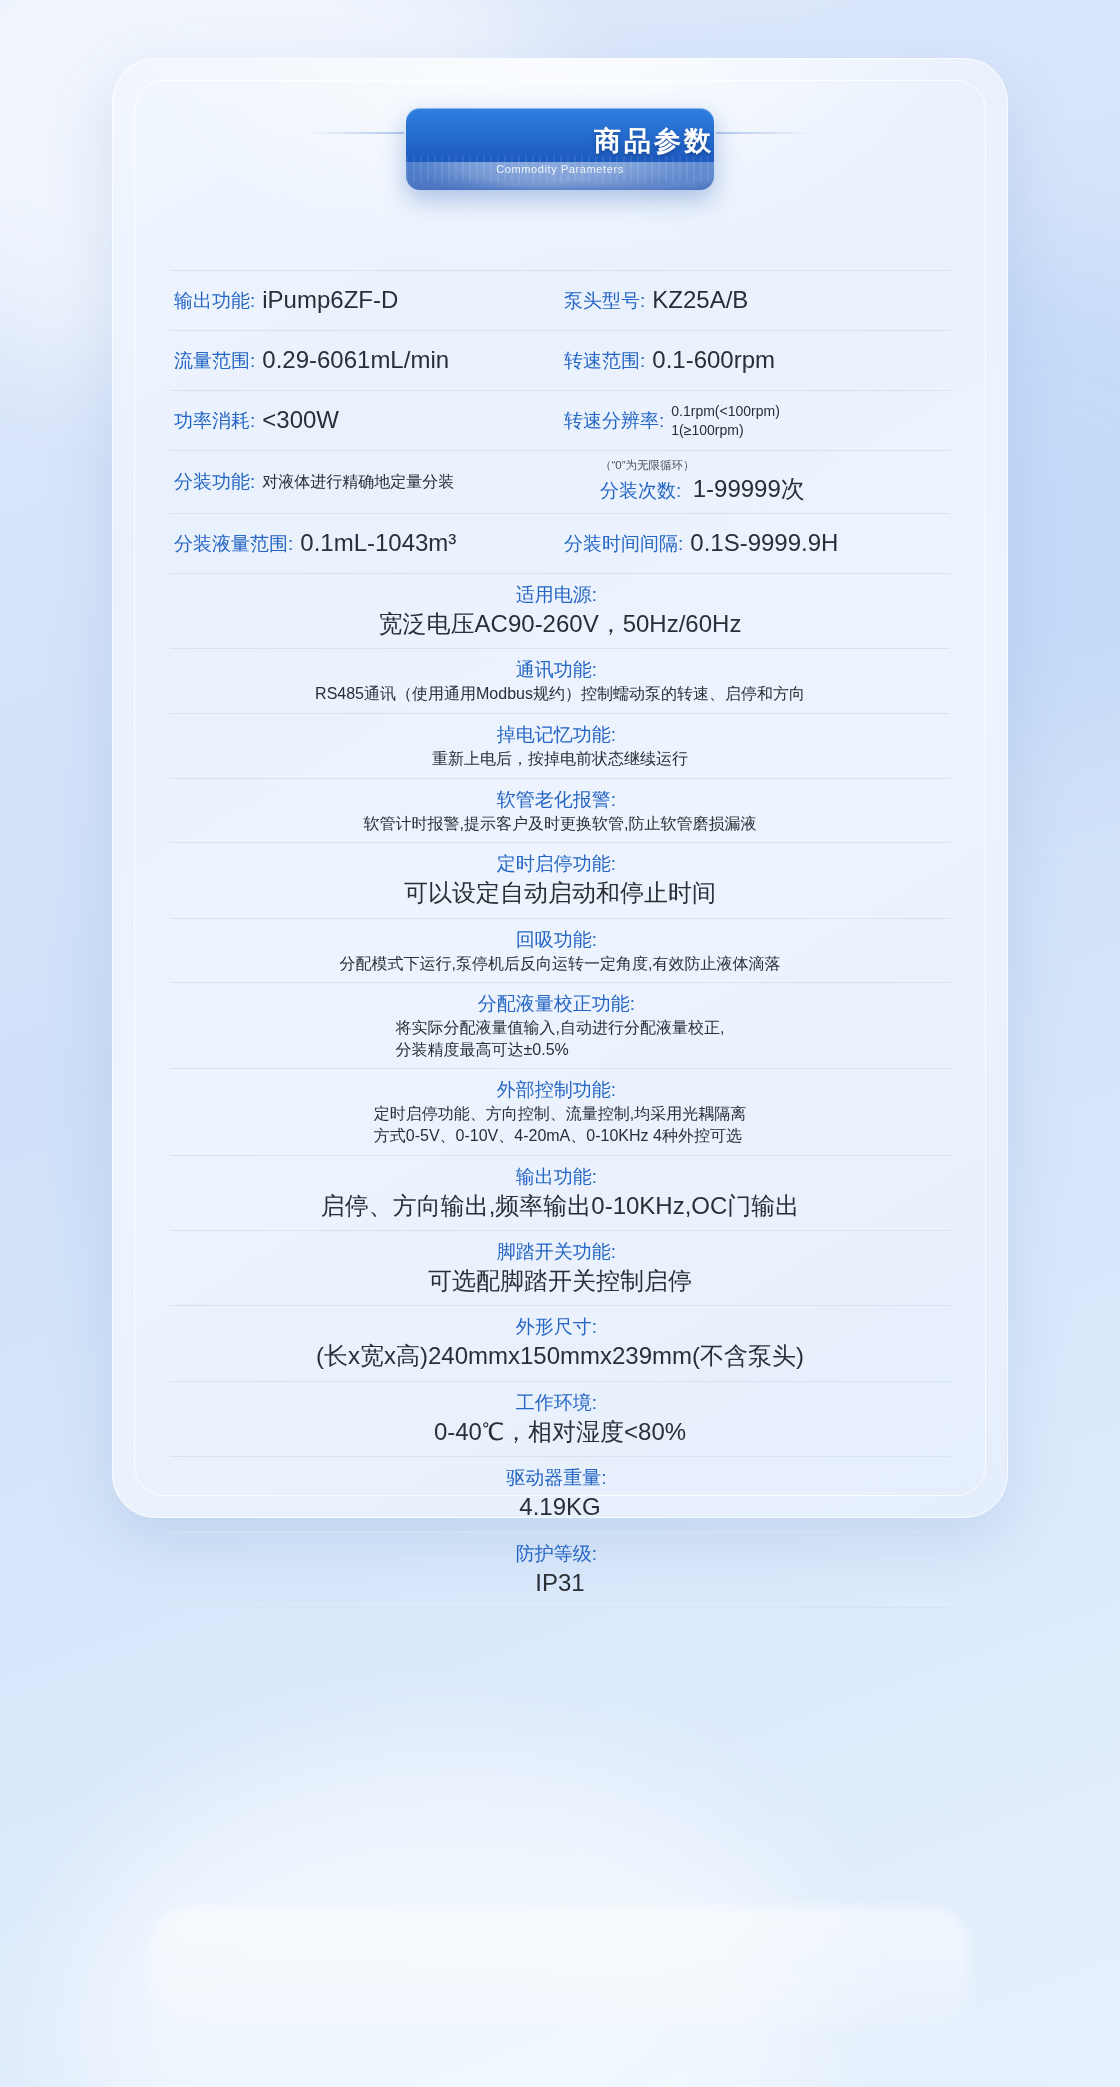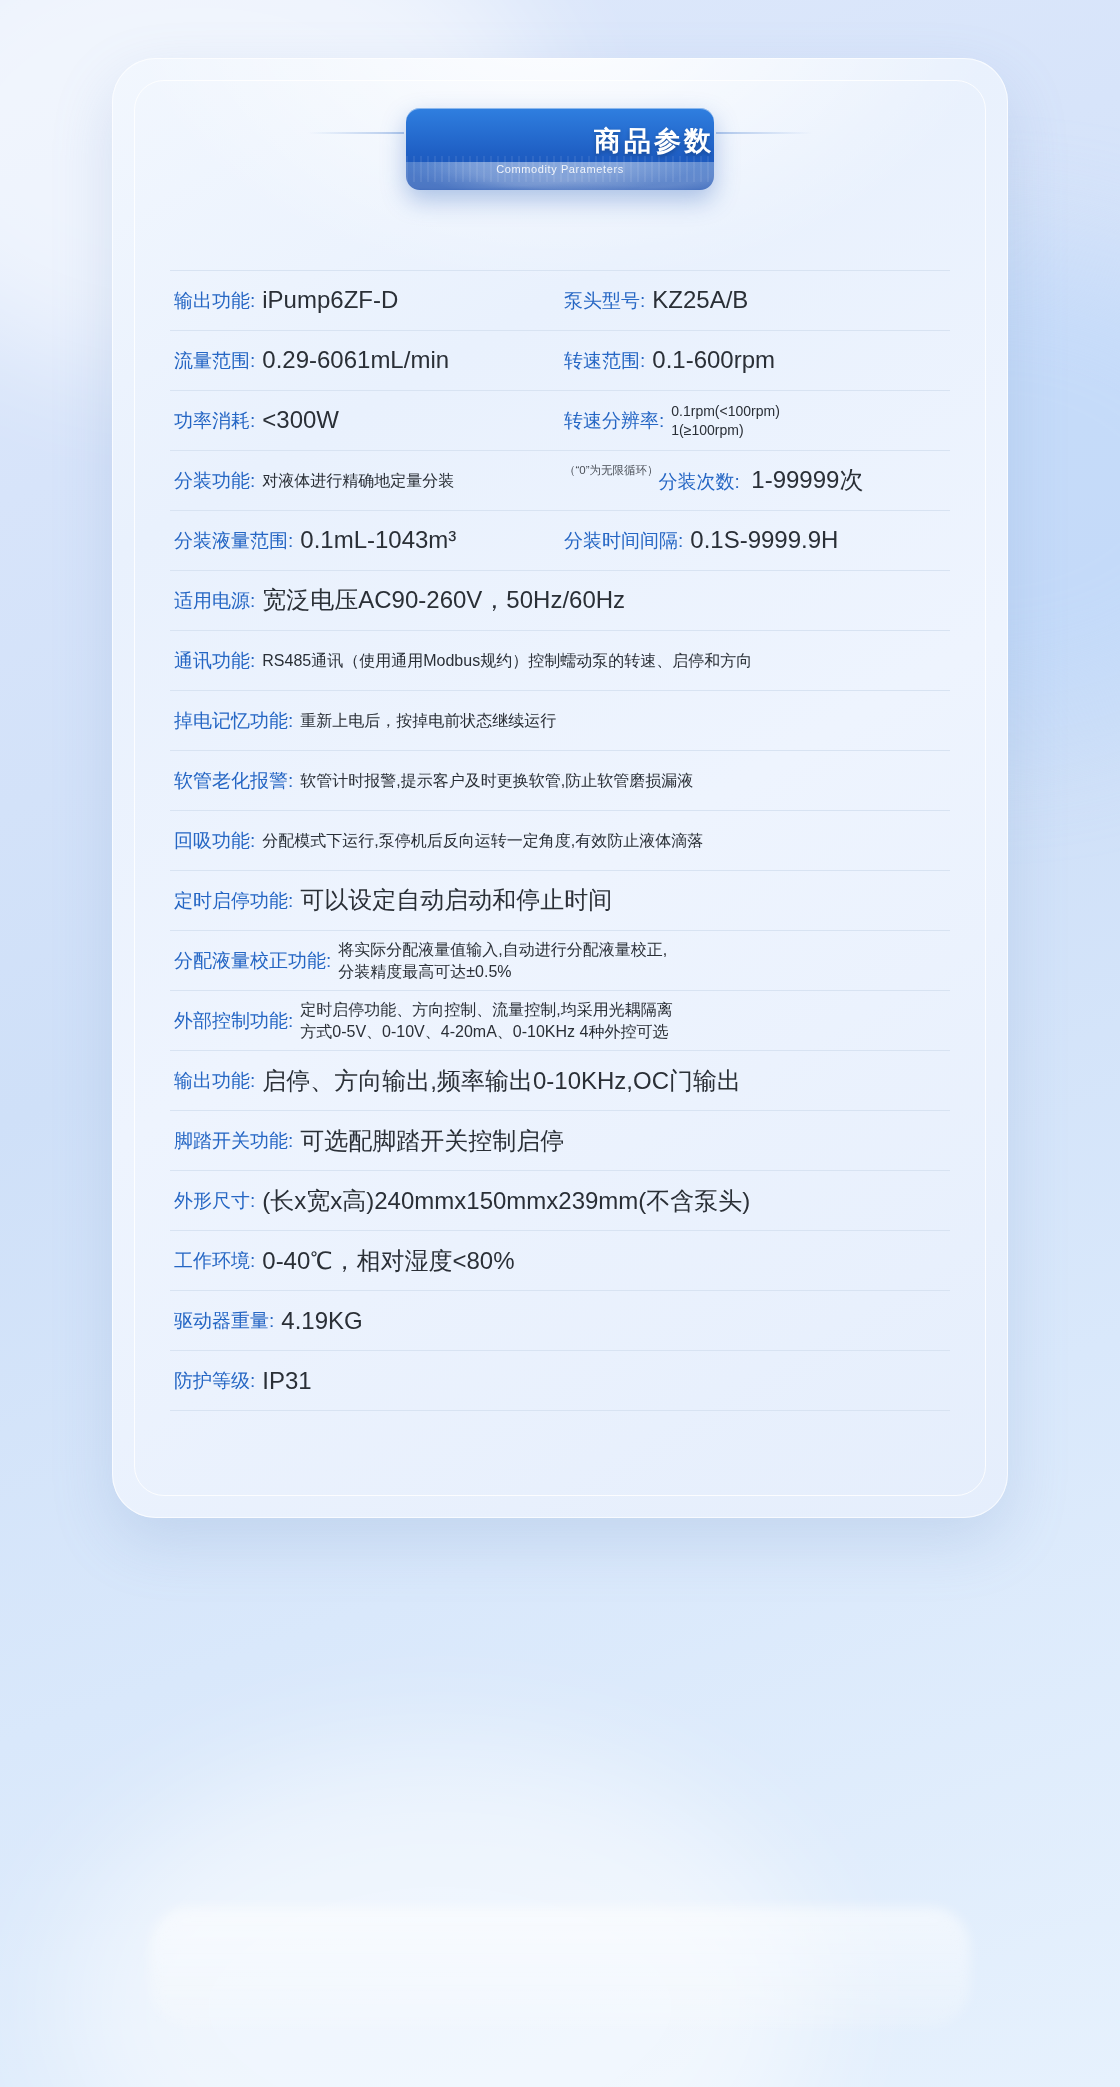--- a/index.html
+++ b/index.html
@@ -123,21 +123,21 @@
     min-height: 59px;
   }
   .spec-row:first-child { border-top: 1px solid #d8e3f2; }
   .cell {
     display: flex;
     align-items: center;
     padding: 8px 4px;
     box-sizing: border-box;
   }
   .cell.half { width: 50%; }
-  .cell.full { width: 100%; }
+  .cell.full { width: 100%; flex-direction: column; }
   .label {
     color: #2566c4;
     font-size: 19px;
     white-space: nowrap;
     margin-right: 7px;
   }
   .value {
     color: #2a2f36;
     font-size: 24px;
     line-height: 1.35;
@@ -146,22 +146,23 @@
   .value.xs { font-size: 14px; line-height: 1.3; }
   .sup-note {
     display: block;
     color: #4a4f57;
     font-size: 11.5px;
     line-height: 1.1;
     margin-bottom: 1px;
   }
   .inline-note {
     display: flex;
-    flex-direction: row;
+    flex-direction: column;
     justify-content: center;
+    margin-left: 36px;
   }
   .two-line {
     display: flex;
     flex-direction: column;
     justify-content: center;
   }
 
   
   .card-base {
     position: absolute;
@@ -284,29 +285,29 @@
 
     <div class="spec-row">
       <div class="cell full">
         <span class="label">软管老化报警:</span>
         <span class="value sm">软管计时报警,提示客户及时更换软管,防止软管磨损漏液</span>
       </div>
     </div>
 
     <div class="spec-row">
       <div class="cell full">
+        <span class="label">定时启停功能:</span>
+        <span class="value">可以设定自动启动和停止时间</span>
+      </div>
+    </div>
+
+    <div class="spec-row">
+      <div class="cell full">
         <span class="label">回吸功能:</span>
         <span class="value sm">分配模式下运行,泵停机后反向运转一定角度,有效防止液体滴落</span>
-      </div>
-    </div>
-
-    <div class="spec-row">
-      <div class="cell full">
-        <span class="label">定时启停功能:</span>
-        <span class="value">可以设定自动启动和停止时间</span>
       </div>
     </div>
 
     <div class="spec-row">
       <div class="cell full">
         <span class="label">分配液量校正功能:</span>
         <span class="two-line">
           <span class="value sm">将实际分配液量值输入,自动进行分配液量校正,</span>
           <span class="value sm">分装精度最高可达±0.5%</span>
         </span>

